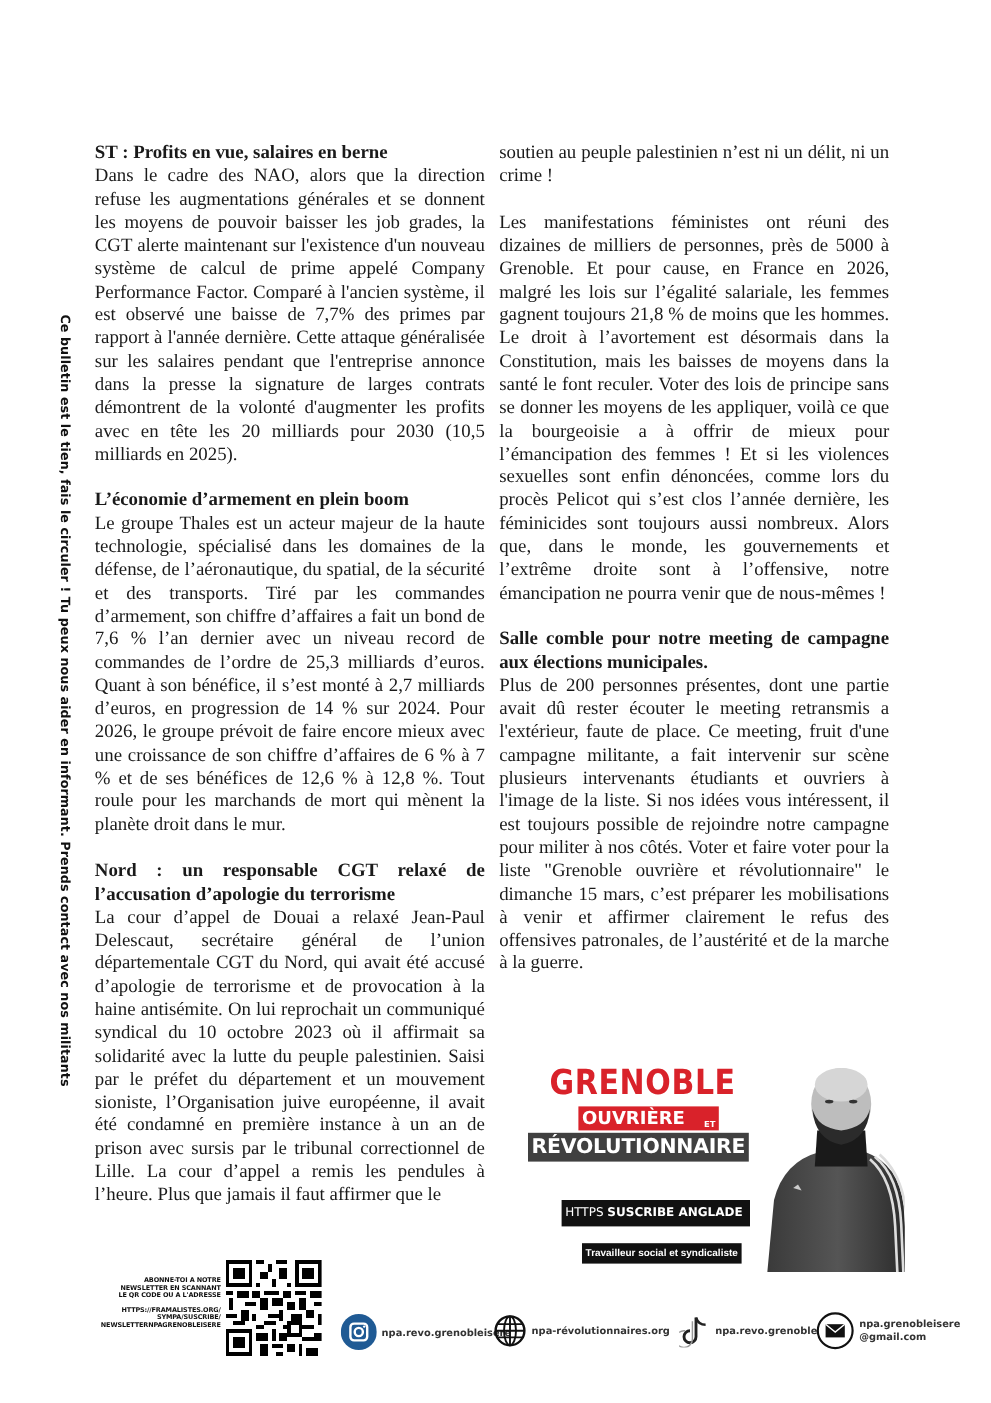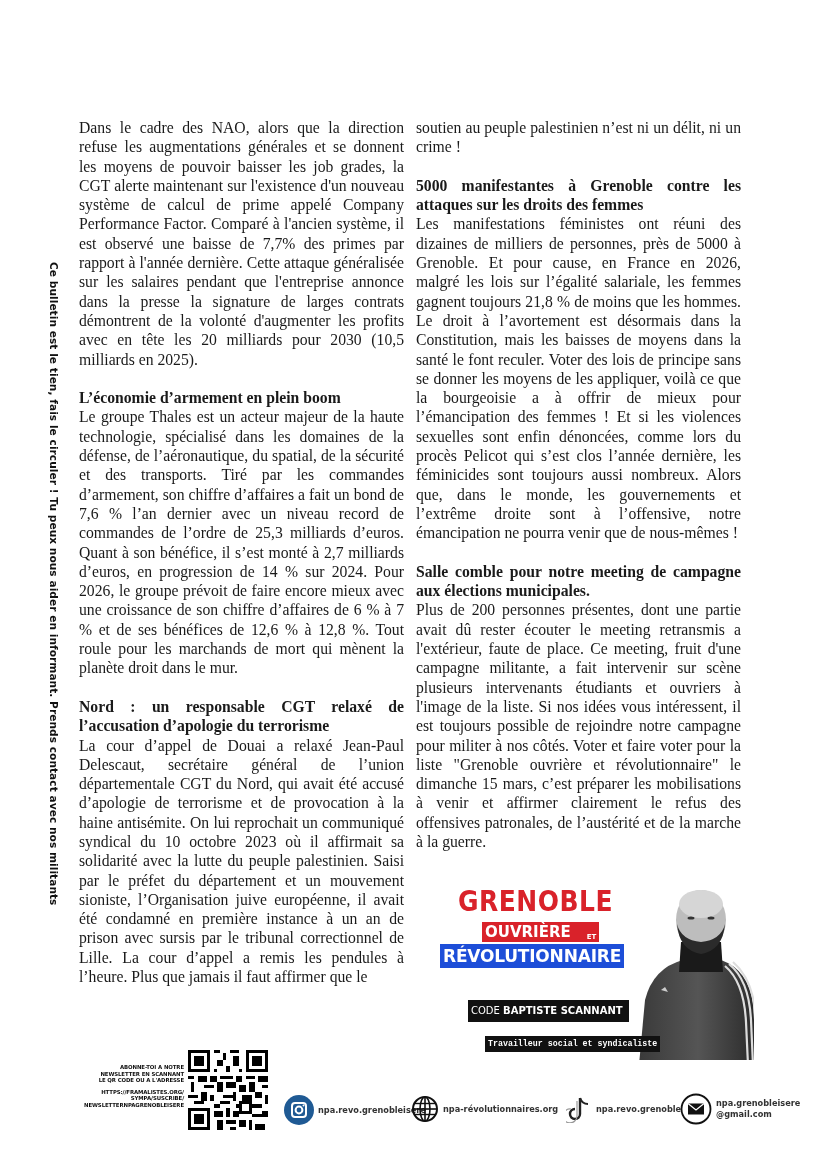--- a/index.html
+++ b/index.html
@@ -18,25 +18,25 @@
   .col-right { left: 416px; width: 325px; }
 
   .article { margin: 0 0 19.3px 0; }
   .article h2 { font-size: 15.7px; line-height: 19.3px; font-weight: bold; margin: 0; text-align: justify; }
   .article p { margin: 0; text-align: justify; }
 
   .poster { position: absolute; left: 436px; top: 872px; width: 318px; height: 188px; background: #fff; overflow: hidden; }
   .poster .t1 { position: absolute; left: 22px; top: 13px; font-family: "DejaVu Sans", sans-serif; font-weight: bold; color: #d9222a; font-size: 25px; letter-spacing: 0.5px; transform: scaleY(1.15); transform-origin: left top; }
   .poster .t2 { position: absolute; left: 46px; top: 50px; background: #d9222a; color: #fff; font-family: "DejaVu Sans", sans-serif; font-weight: bold; font-size: 15px; padding: 1px 3px; }
   .poster .t2 small { font-size: 7px; vertical-align: -2px; margin-left: 16px; }
-  .poster .t3 { position: absolute; left: 4px; top: 72px; background: #1d4ed8; color: #fff; font-family: "DejaVu Sans", sans-serif; font-weight: bold; font-size: 17px; padding: 2px 3px; letter-spacing: -0.2px; }
+  .poster .t3 { position: absolute; left: 4px; top: 72px; background: #404040; color: #fff; font-family: "DejaVu Sans", sans-serif; font-weight: bold; font-size: 17px; padding: 2px 3px; letter-spacing: -0.2px; }
   .poster .photo { position: absolute; left: 195px; top: 8px; width: 128px; height: 185px; }
   .poster .avec { position: absolute; left: 32px; top: 128px; background: #111; color: #fff; font-family: "DejaVu Sans", sans-serif; font-size: 10px; padding: 5px 6px 6px 3px; white-space: nowrap; }
   .poster .avec b { font-weight: bold; }
-  .poster .role { position: absolute; left: 49px; top: 164px; background: #111; color: #fff; font-family: Liberation Mono, monospace; font-weight: bold; font-size: 8.3px; padding: 3px 3px 4px 3px; white-space: nowrap; }
+  .poster .role { position: absolute; left: 49px; top: 164px; background: #111; color: #fff; font-family: Liberation Sans, sans-serif; font-weight: bold; font-size: 8.3px; padding: 3px 3px 4px 3px; white-space: nowrap; }
 
   .qr-block { position: absolute; left: 82px; top: 1048px; width: 190px; height: 90px; }
   .qr-text { position: absolute; left: 0; top: 16px; width: 102px; text-align: right; font-family: "DejaVu Sans", sans-serif; font-weight: bold; font-size: 5.4px; line-height: 6.6px; color: #111; letter-spacing: -0.1px; }
   .qr-text .gap { height: 5px; }
   .qr { position: absolute; left: 106px; top: 2px; width: 80px; height: 80px; }
 
   .footer { position: absolute; left: 284px; top: 1093px; width: 500px; height: 46px; }
   .contact { position: absolute; display: flex; align-items: center; font-family: "DejaVu Sans", sans-serif; font-weight: bold; font-size: 8.2px; color: #333; }
   .contact .ic { flex: 0 0 auto; display: flex; align-items: center; justify-content: center; }
   .contact .lbl { margin-left: 4px; white-space: nowrap; }
@@ -46,38 +46,38 @@
   .c-mail { left: 396px; top: 0; }
   .c-mail .lbl { text-align: left; line-height: 11px; }
 </style>
 </head>
 <body>
 
 <div class="side-text">Ce bulletin est le tien, fais le circuler ! Tu peux nous aider en informant. Prends contact avec nos militants</div>
 
 <div class="col col-left">
   <div class="article">
+    <h2>ST : Profits en vue, salaires en berne</h2>
     <p>Dans le cadre des NAO, alors que la direction refuse les augmentations générales et se donnent les moyens de pouvoir baisser les job grades, la CGT alerte maintenant sur l'existence d'un nouveau système de calcul de prime appelé Company Performance Factor. Comparé à l'ancien système, il est observé une baisse de 7,7% des primes par rapport à l'année dernière. Cette attaque généralisée sur les salaires pendant que l'entreprise annonce dans la presse la signature de larges contrats démontrent de la volonté d'augmenter les profits avec en tête les 20 milliards pour 2030 (10,5 milliards en 2025).</p>
   </div>
   <div class="article">
     <h2>L’économie d’armement en plein boom</h2>
     <p>Le groupe Thales est un acteur majeur de la haute technologie, spécialisé dans les domaines de la défense, de l’aéronautique, du spatial, de la sécurité et des transports. Tiré par les commandes d’armement, son chiffre d’affaires a fait un bond de 7,6 % l’an dernier avec un niveau record de commandes de l’ordre de 25,3 milliards d’euros. Quant à son bénéfice, il s’est monté à 2,7 milliards d’euros, en progression de 14 % sur 2024. Pour 2026, le groupe prévoit de faire encore mieux avec une croissance de son chiffre d’affaires de 6 % à 7 % et de ses bénéfices de 12,6 % à 12,8 %. Tout roule pour les marchands de mort qui mènent la planète droit dans le mur.</p>
   </div>
   <div class="article">
     <h2>Nord : un responsable CGT relaxé de l’accusation d’apologie du terrorisme</h2>
     <p>La cour d’appel de Douai a relaxé Jean-Paul Delescaut, secrétaire général de l’union départementale CGT du Nord, qui avait été accusé d’apologie de terrorisme et de provocation à la haine antisémite. On lui reprochait un communiqué syndical du 10 octobre 2023 où il affirmait sa solidarité avec la lutte du peuple palestinien. Saisi par le préfet du département et un mouvement sioniste, l’Organisation juive européenne, il avait été condamné en première instance à un an de prison avec sursis par le tribunal correctionnel de Lille. La cour d’appel a remis les pendules à l’heure. Plus que jamais il faut affirmer que le</p>
   </div>
 </div>
 
 <div class="col col-right">
   <div class="article">
     <p>soutien au peuple palestinien n’est ni un délit, ni un crime !</p>
   </div>
   <div class="article">
-    <h2>5000 manifestantes à Grenoble contre les attaques sur les droits des femmes</h2>
     <p>Les manifestations féministes ont réuni des dizaines de milliers de personnes, près de 5000 à Grenoble. Et pour cause, en France en 2026, malgré les lois sur l’égalité salariale, les femmes gagnent toujours 21,8 % de moins que les hommes. Le droit à l’avortement est désormais dans la Constitution, mais les baisses de moyens dans la santé le font reculer. Voter des lois de principe sans se donner les moyens de les appliquer, voilà ce que la bourgeoisie a à offrir de mieux pour l’émancipation des femmes ! Et si les violences sexuelles sont enfin dénoncées, comme lors du procès Pelicot qui s’est clos l’année dernière, les féminicides sont toujours aussi nombreux. Alors que, dans le monde, les gouvernements et l’extrême droite sont à l’offensive, notre émancipation ne pourra venir que de nous-mêmes !</p>
   </div>
   <div class="article">
     <h2>Salle comble pour notre meeting de campagne aux élections municipales.</h2>
     <p>Plus de 200 personnes présentes, dont une partie avait dû rester écouter le meeting retransmis a l'extérieur, faute de place. Ce meeting, fruit d'une campagne militante, a fait intervenir sur scène plusieurs intervenants étudiants et ouvriers à l'image de la liste. Si nos idées vous intéressent, il est toujours possible de rejoindre notre campagne pour militer à nos côtés. Voter et faire voter pour la liste "Grenoble ouvrière et révolutionnaire" le dimanche 15 mars, c’est préparer les mobilisations à venir et affirmer clairement le refus des offensives patronales, de l’austérité et de la marche à la guerre.</p>
   </div>
 </div>
 
 <div class="poster">
   <svg class="photo" viewBox="0 0 128 185">
@@ -96,21 +96,21 @@
     <ellipse cx="70" cy="40" rx="25" ry="30" fill="#bdbdbd"></ellipse>
     <ellipse cx="70" cy="24" rx="22" ry="14" fill="#d6d6d6"></ellipse>
     <path d="M46 44 Q48 70 70 74 Q92 70 94 44 Q90 60 70 62 Q50 60 46 44 Z" fill="#2b2b2b"></path>
     <ellipse cx="60" cy="38" rx="3.5" ry="1.6" fill="#333"></ellipse>
     <ellipse cx="80" cy="38" rx="3.5" ry="1.6" fill="#333"></ellipse>
     <path d="M30 110 l4 -3 l3 5 Z" fill="#ccc"></path>
   </svg>
   <div class="t1">GRENOBLE</div>
   <div class="t2"><span>OUVRIÈRE</span><small>ET</small></div>
   <div class="t3">RÉVOLUTIONNAIRE</div>
-  <div class="avec"><span>CODE</span> <b>BAPTISTE SCANNANT</b></div>
+  <div class="avec"><span>HTTPS</span> <b>SUSCRIBE ANGLADE</b></div>
   <div class="role">Travailleur social et syndicaliste</div>
 </div>
 
 <div class="qr-block">
   <div class="qr-text">
     <div>ABONNE-TOI A NOTRE</div>
     <div>NEWSLETTER EN SCANNANT</div>
     <div>LE QR CODE OU A L'ADRESSE</div>
     <div class="gap"></div>
     <div>HTTPS://FRAMALISTES.ORG/</div>

